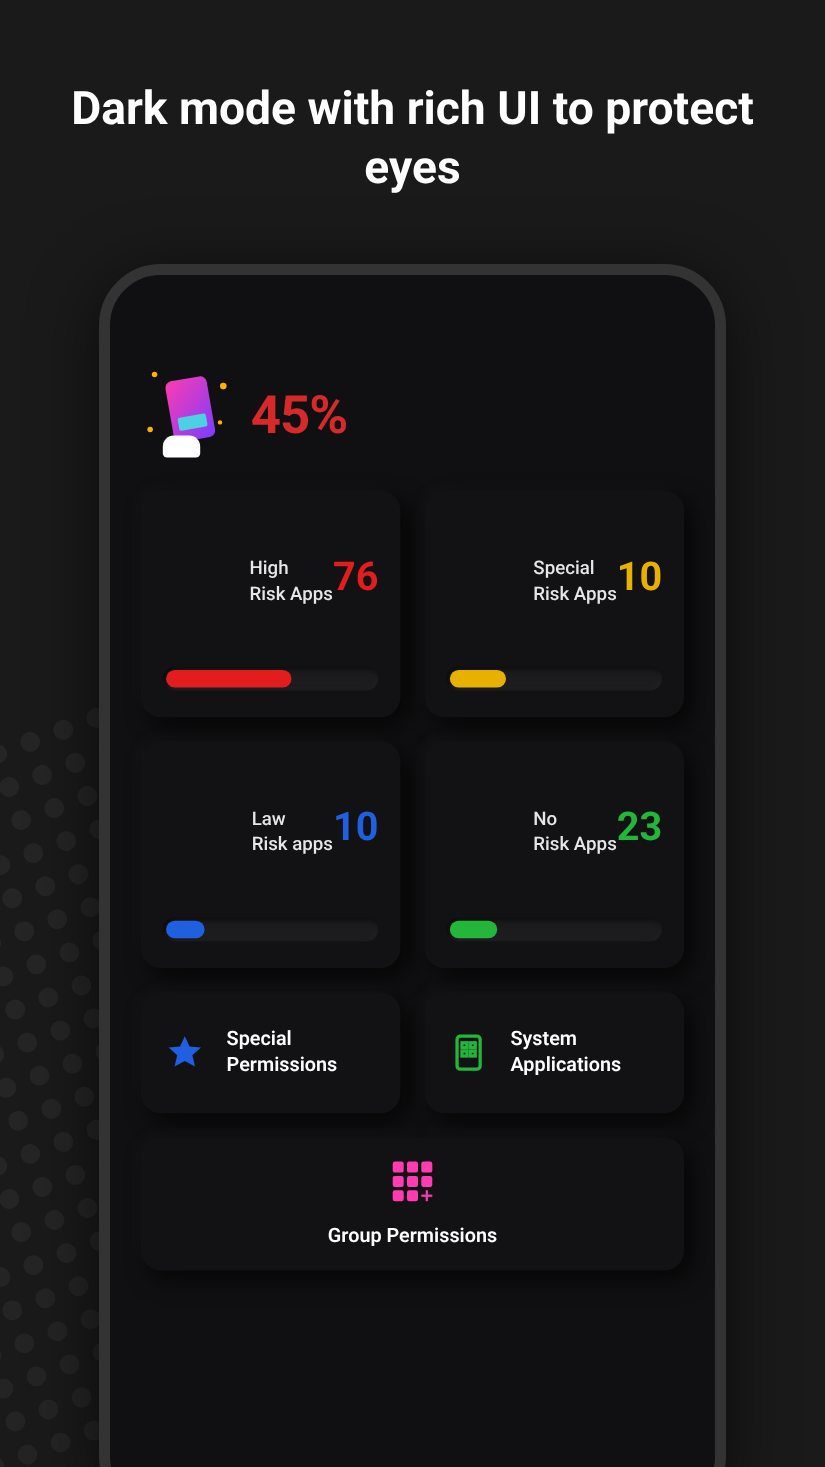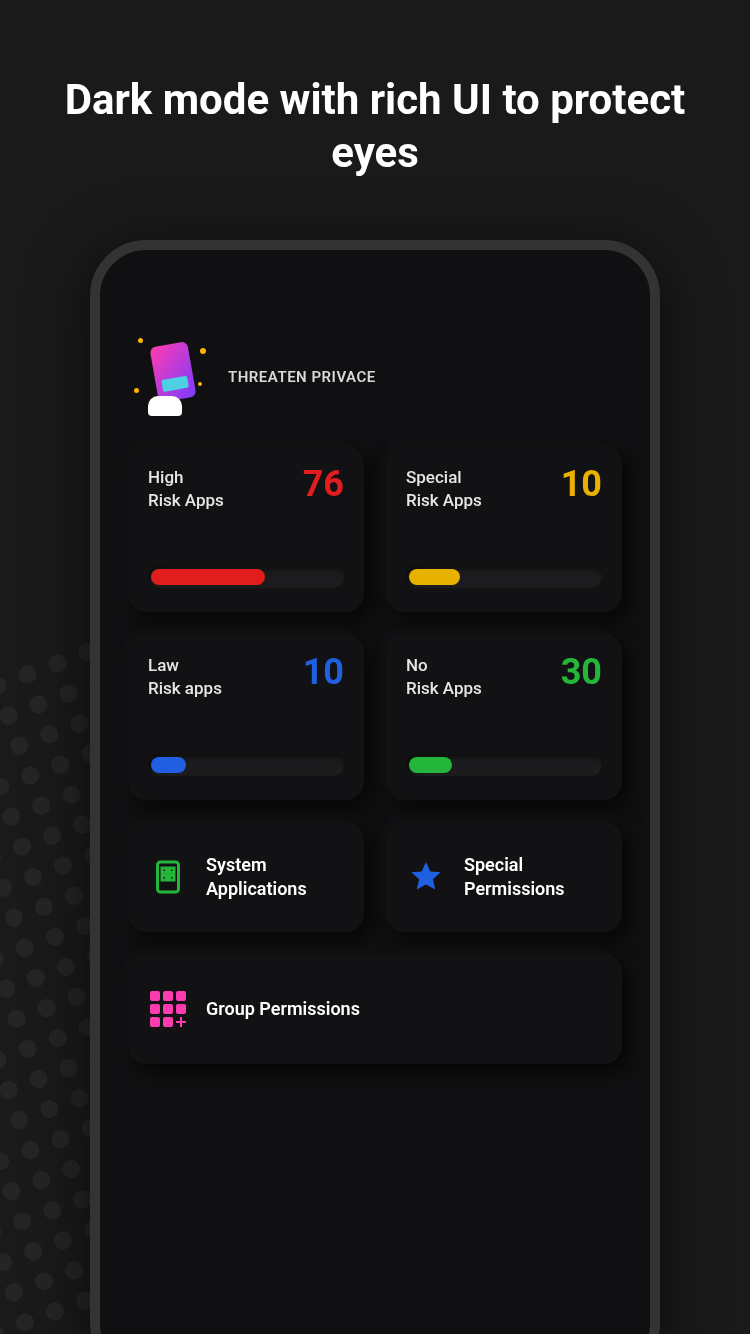--- a/index.html
+++ b/index.html
@@ -116,22 +116,23 @@
     background: #121214;
     border-radius: 18px;
     box-shadow:
       -6px -6px 14px rgba(255,255,255,0.02),
       8px 8px 20px rgba(0,0,0,0.65);
     padding: 20px 20px 24px 20px;
     min-height: 160px;
   }
   .card-head {
     display: flex;
-    justify-content: space-between;
+    justify-content: flex-end;
     align-items: flex-start;
+    margin-top: 40px;
   }
   .card-title {
     color: #e6e6e6;
     font-size: 17px;
     font-weight: 500;
     line-height: 1.35;
   }
   .card-num {
     font-size: 36px;
     font-weight: 700;
@@ -169,20 +170,21 @@
     flex-shrink: 0;
   }
   .row-card .row-title {
     color: #fff;
     font-size: 18px;
     font-weight: 600;
     line-height: 1.3;
   }
   .wide {
     grid-column: span 2;
+    flex-direction: column;
   }
   
   .star-icon svg { width: 36px; height: 36px; }
   
   .sys-icon svg { width: 36px; height: 36px; }
   
   .grid-icon {
     display: grid;
     grid-template-columns: repeat(3, 10px);
     grid-template-rows: repeat(3, 10px);
@@ -423,22 +425,22 @@
 
   <div class="header-row">
     <div class="phone-illus">
       <div class="spark" style="top:0;left:6px;width:5px;height:5px;"></div>
       <div class="spark" style="top:10px;left:68px;width:6px;height:6px;"></div>
       <div class="spark" style="top:50px;left:2px;width:5px;height:5px;"></div>
       <div class="spark" style="top:44px;left:66px;width:4px;height:4px;"></div>
       <div class="device"></div>
       <div class="hand"></div>
     </div>
+    <div class="pct" id="pct-el" style="color: rgb(214, 42, 42);">45%</div>
     <div>
-      <div class="pct-sub">THREATEN PRIVACE</div>
     </div>
   </div>
 
   <div class="grid">
 
     <div class="card">
       <div class="card-head">
         <div class="card-title">
           <span>High</span><br><span>Risk Apps</span>
         </div>
@@ -471,50 +473,50 @@
       <div class="bar-track">
         <div class="bar-fill" id="b2" style="background: rgb(31, 95, 224); width: 18%;"></div>
       </div>
     </div>
 
     <div class="card">
       <div class="card-head">
         <div class="card-title">
           <span>No</span><br><span>Risk Apps</span>
         </div>
-        <div class="card-num" id="v3" style="color: rgb(36, 182, 58);">30</div>
+        <div class="card-num" id="v3" style="color: rgb(36, 182, 58);">23</div>
       </div>
       <div class="bar-track">
         <div class="bar-fill" id="b3" style="background: rgb(36, 182, 58); width: 22%;"></div>
+      </div>
+    </div>
+
+    <div class="card row-card">
+      <div class="icon-slot star-icon">
+        <svg viewBox="0 0 24 24" id="ic0">
+            <path d="M12 2l2.9 6.3 6.9.6-5.2 4.6 1.6 6.8L12 17l-6.2 3.3 1.6-6.8L2.2 8.9l6.9-.6z" fill="#1f5fe0"></path>
+          </svg>
+      </div>
+      <div class="row-title">
+        <span>Special</span><br><span>Permissions</span>
       </div>
     </div>
 
     <div class="card row-card">
       <div class="icon-slot sys-icon">
         <svg viewBox="0 0 24 24" id="ic1" fill="none" stroke-width="2" stroke="#24b63a">
           <rect x="5" y="2" width="14" height="20" rx="2"></rect>
           <rect x="8" y="6" width="3" height="3"></rect>
           <rect x="13" y="6" width="3" height="3"></rect>
           <rect x="8" y="11" width="3" height="3"></rect>
           <rect x="13" y="11" width="3" height="3"></rect>
         </svg>
       </div>
       <div class="row-title">
         <span>System</span><br><span>Applications</span>
-      </div>
-    </div>
-
-    <div class="card row-card">
-      <div class="icon-slot star-icon">
-        <svg viewBox="0 0 24 24" id="ic0">
-            <path d="M12 2l2.9 6.3 6.9.6-5.2 4.6 1.6 6.8L12 17l-6.2 3.3 1.6-6.8L2.2 8.9l6.9-.6z" fill="#1f5fe0"></path>
-          </svg>
-      </div>
-      <div class="row-title">
-        <span>Special</span><br><span>Permissions</span>
       </div>
     </div>
 
     <div class="card row-card wide">
       <div class="icon-slot">
         <div class="grid-icon">
           <span></span>
             <span></span>
             <span></span>
           <span></span>

